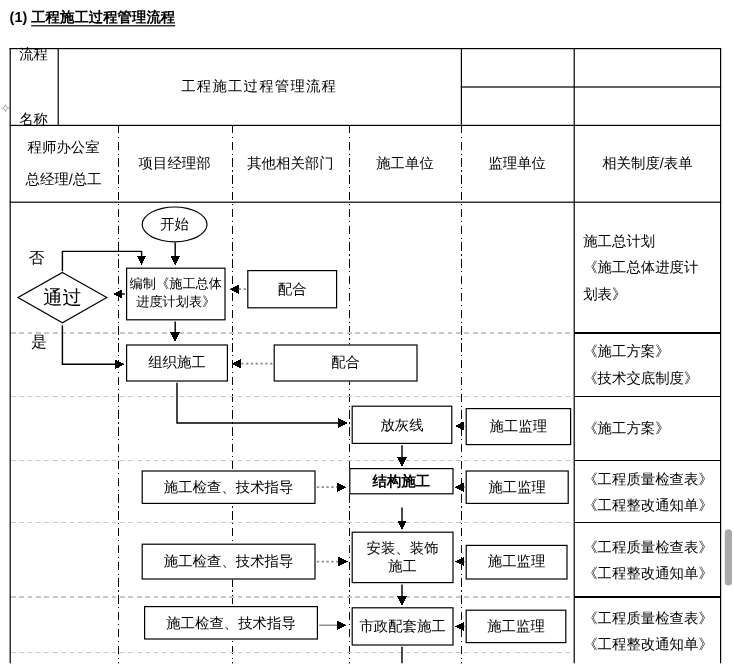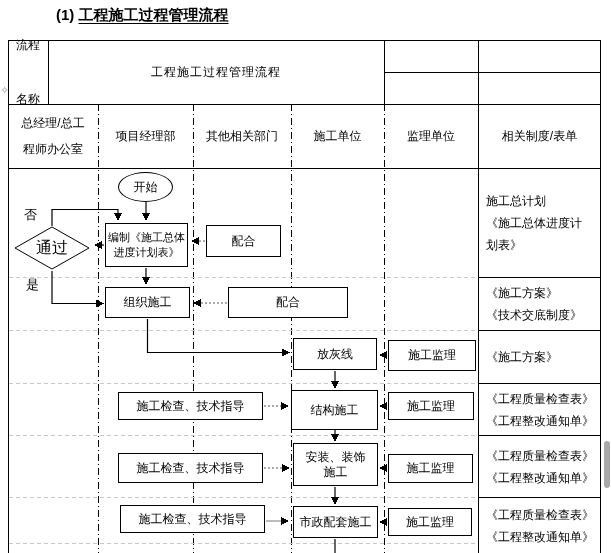--- a/index.html
+++ b/index.html
@@ -12,21 +12,21 @@
   .cell{position:absolute;box-sizing:border-box;display:flex;flex-direction:column;
         align-items:center;justify-content:center;font-size:12px;line-height:26px;
         text-align:center;z-index:2;}
   .cell.left{align-items:flex-start;text-align:left;padding-left:6px;line-height:22px;}
   
   .fbox{position:absolute;box-sizing:border-box;background:#fff;border:1px solid #000;
         display:flex;flex-direction:column;align-items:center;justify-content:center;
         font-size:12px;line-height:15px;text-align:center;z-index:3;}
   .oval{border-radius:50%;}
   .lbl{position:absolute;font-size:13px;z-index:3;}
-  #title{position:absolute;left:8px;top:6px;font-size:15px;font-weight:bold;z-index:2;white-space:nowrap;margin-left:48px;}
+  #title{position:absolute;left:8px;top:6px;font-size:12px;font-weight:bold;z-index:2;white-space:nowrap;}
   #title .u{text-decoration:underline;text-underline-offset:3px;}
   #cursor-art{position:absolute;left:0px;top:84px;color:#9a9a9a;font-size:11px;z-index:2;}
   #scrollbar{position:absolute;left:604px;top:441px;width:6px;height:47px;background:#a9a9a9;
              border-radius:3px;z-index:5;}
   svg.overlay{position:absolute;left:0;top:0;z-index:1;}
   .dmd-text{position:absolute;left:0;top:0;width:100%;height:100%;display:flex;
             align-items:center;justify-content:center;font-size:16px;}
 </style>
 </head>
 <body>
@@ -117,22 +117,22 @@
     <span>工程施工过程管理流程</span>
   </div>
   <div class="cell left" style="left:478px;top:40px;width:123px;height:32px;">
     <span></span>
   </div>
   <div class="cell left" style="left:478px;top:72px;width:123px;height:32px;">
     <span></span>
   </div>
 
   <div class="cell" style="left:8px;top:104px;width:90px;height:64px;">
+    <span>程师办公室</span>
     <span>总经理/总工</span>
-    <span>程师办公室</span>
   </div>
   <div class="cell" style="left:98px;top:104px;width:95px;height:64px;">
     <span>项目经理部</span>
   </div>
   <div class="cell" style="left:193px;top:104px;width:98px;height:64px;">
     <span>其他相关部门</span>
   </div>
   <div class="cell" style="left:291px;top:104px;width:93px;height:64px;">
     <span>施工单位</span>
   </div>
@@ -176,21 +176,21 @@
   <div class="fbox" style="left:293px;top:338px;width:84px;height:32px;">
     <span>放灰线</span>
   </div>
   <div class="fbox" style="left:388px;top:340px;width:88px;height:31px;">
     <span>施工监理</span>
   </div>
 
   <div class="fbox" style="left:118px;top:392px;width:145px;height:28px;">
     <span>施工检查、技术指导</span>
   </div>
-  <div class="fbox" style="left:291px;top:390px;width:87px;height:40px;">
+  <div class="fbox" style="left:291px;top:390px;width:87px;height:22px;font-weight:bold;">
     <span>结构施工</span>
   </div>
   <div class="fbox" style="left:388px;top:392px;width:86px;height:28px;">
     <span>施工监理</span>
   </div>
 
   <div class="fbox" style="left:118px;top:453px;width:145px;height:30px;">
     <span>施工检查、技术指导</span>
   </div>
   <div class="fbox" style="left:293px;top:443px;width:85px;height:43px;">

